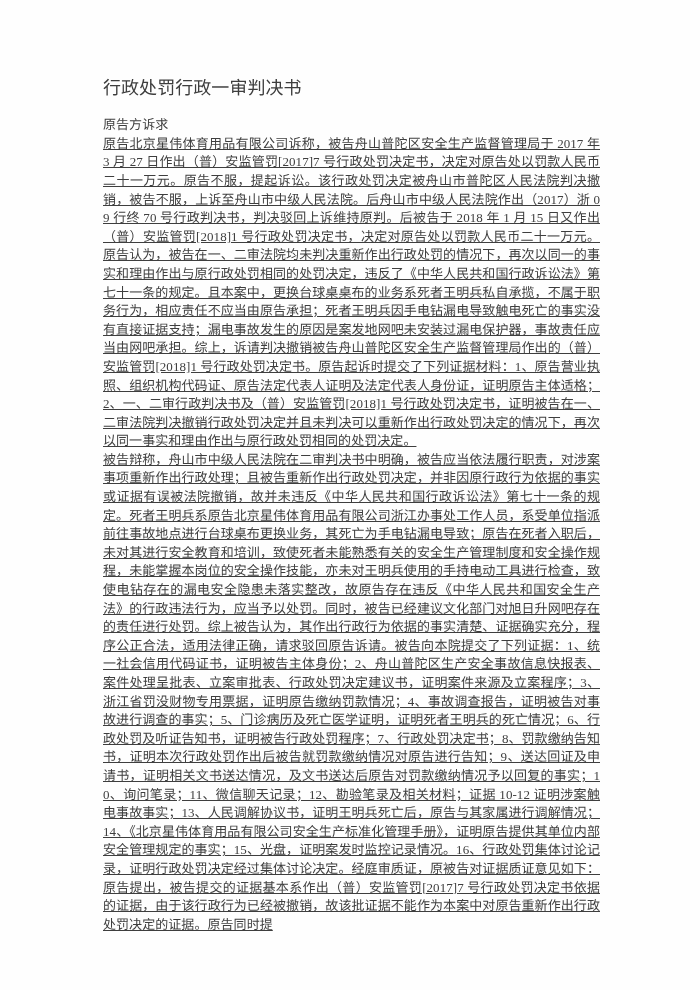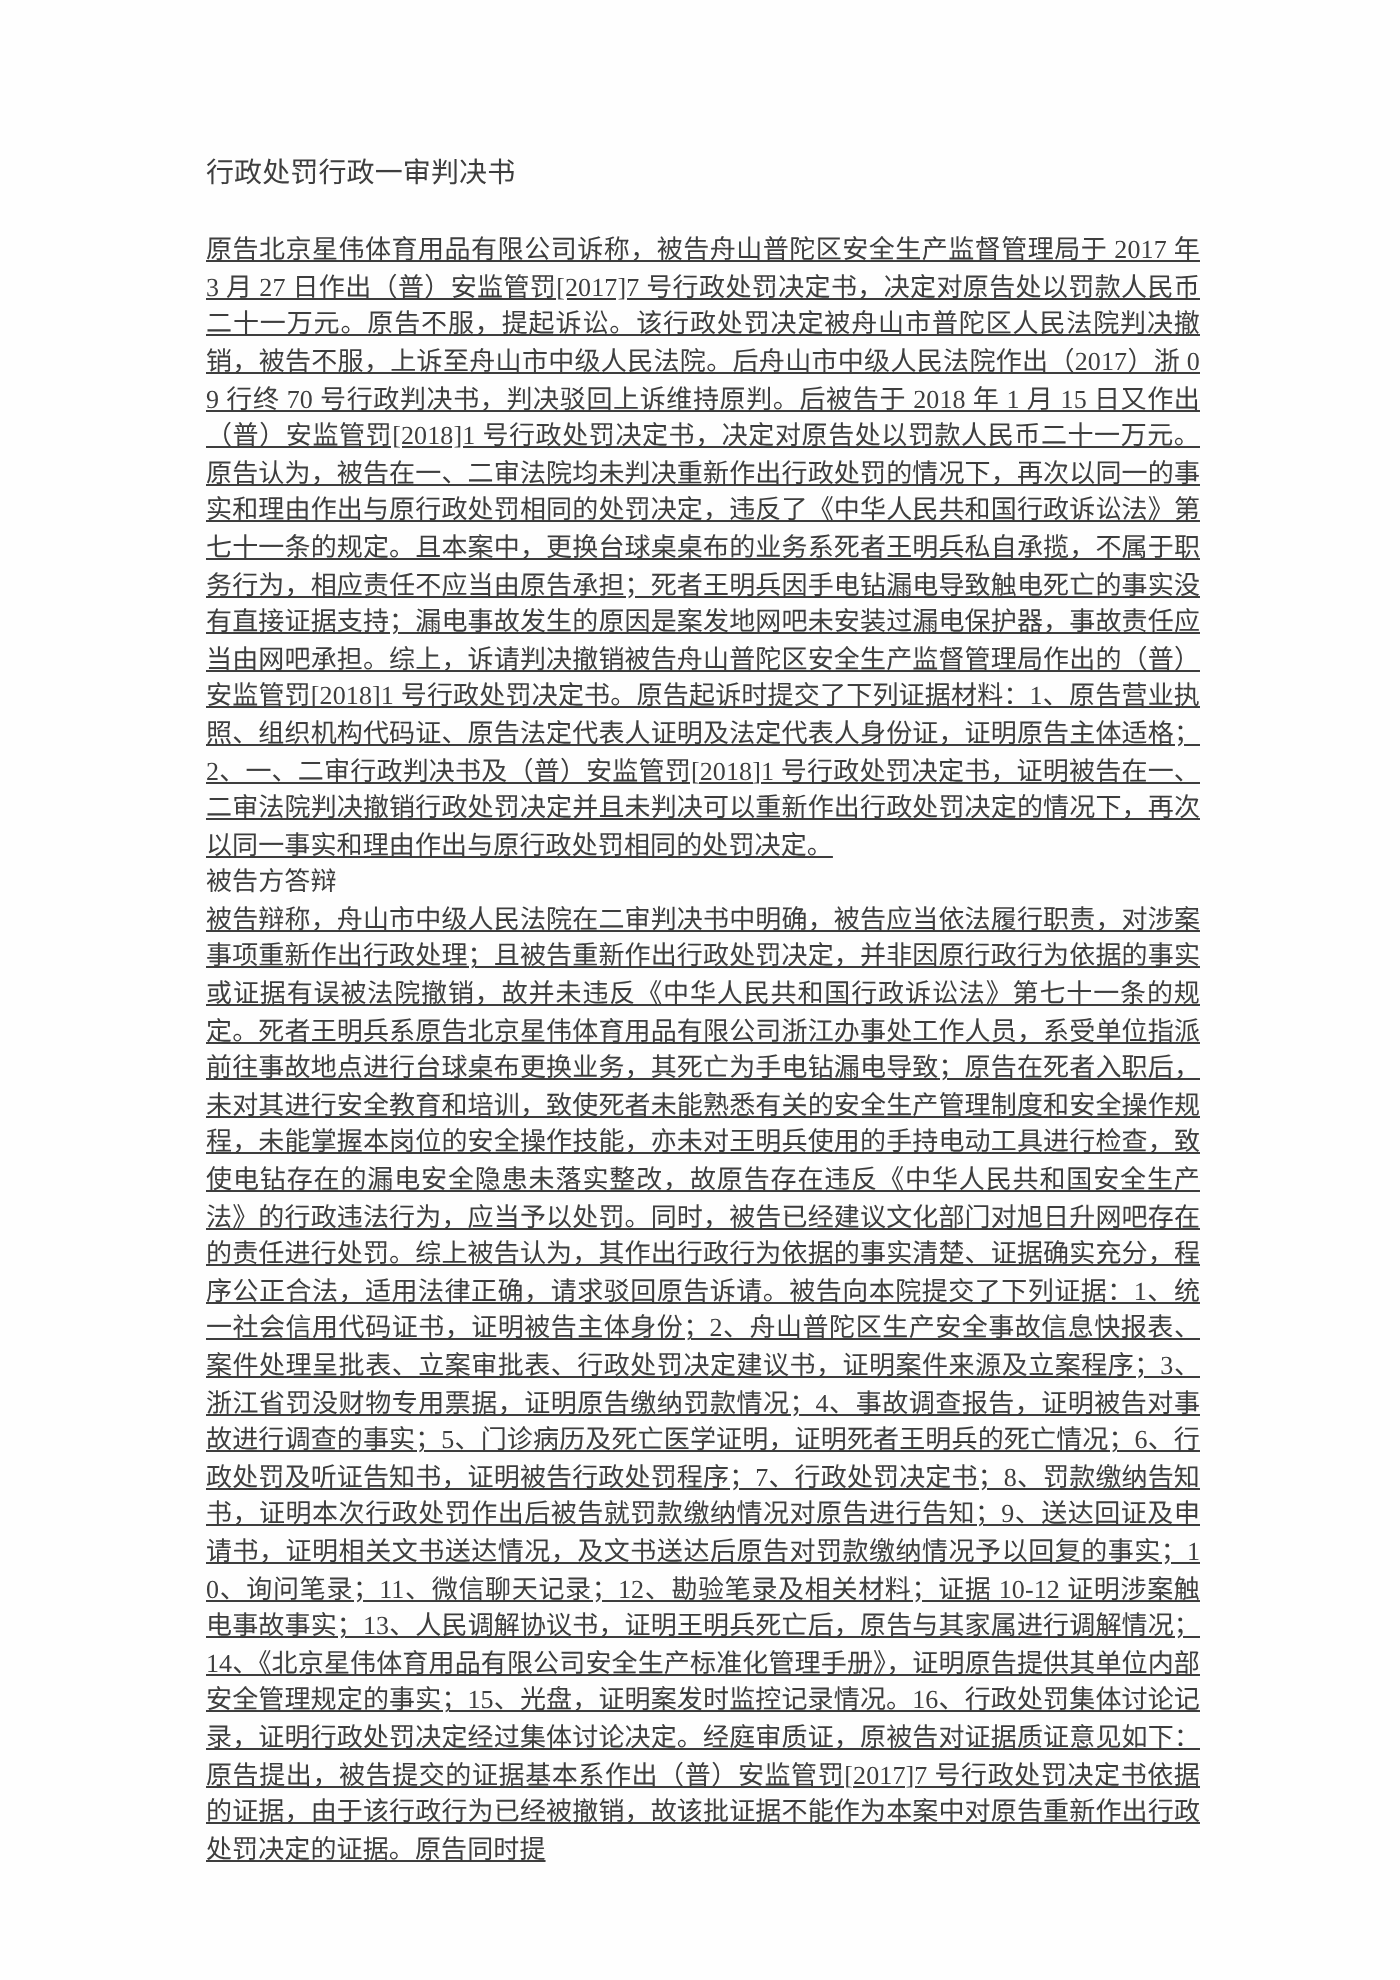--- a/index.html
+++ b/index.html
@@ -22,21 +22,21 @@
     padding: 79px 100px 0 103px;
   }
   .doc-text {
     color: #3e3e3e;
     font-size: 13px;
     line-height: 18.6px;
     letter-spacing: 0.06px;
   }
   .doc-title {
     margin: 0 0 18.6px 0;
-    font-size: 14px;
+    font-size: 18px;
     font-weight: normal;
     line-height: 18.6px;
   }
   .section-heading {
     margin: 0;
     font-weight: normal;
     line-height: 18.6px;
   }
   .section-body {
     margin: 0;
@@ -49,22 +49,22 @@
 </style>
 </head>
 <body>
 
 <div class="page">
   <div class="doc-text">
 
     <h1 class="doc-title">行政处罚行政一审判决书</h1>
 
     <section>
+      <div class="section-heading">原告方诉求</div>
       <p class="section-body">原告北京星伟体育用品有限公司诉称，被告舟山普陀区安全生产监督管理局于 2017 年 3 月 27 日作出（普）安监管罚[2017]7 号行政处罚决定书，决定对原告处以罚款人民币二十一万元。原告不服，提起诉讼。该行政处罚决定被舟山市普陀区人民法院判决撤销，被告不服，上诉至舟山市中级人民法院。后舟山市中级人民法院作出（2017）浙 09 行终 70 号行政判决书，判决驳回上诉维持原判。后被告于 2018 年 1 月 15 日又作出（普）安监管罚[2018]1 号行政处罚决定书，决定对原告处以罚款人民币二十一万元。原告认为，被告在一、二审法院均未判决重新作出行政处罚的情况下，再次以同一的事实和理由作出与原行政处罚相同的处罚决定，违反了《中华人民共和国行政诉讼法》第七十一条的规定。且本案中，更换台球桌桌布的业务系死者王明兵私自承揽，不属于职务行为，相应责任不应当由原告承担；死者王明兵因手电钻漏电导致触电死亡的事实没有直接证据支持；漏电事故发生的原因是案发地网吧未安装过漏电保护器，事故责任应当由网吧承担。综上，诉请判决撤销被告舟山普陀区安全生产监督管理局作出的（普）安监管罚[2018]1 号行政处罚决定书。原告起诉时提交了下列证据材料：1、原告营业执照、组织机构代码证、原告法定代表人证明及法定代表人身份证，证明原告主体适格；2、一、二审行政判决书及（普）安监管罚[2018]1 号行政处罚决定书，证明被告在一、二审法院判决撤销行政处罚决定并且未判决可以重新作出行政处罚决定的情况下，再次以同一事实和理由作出与原行政处罚相同的处罚决定。</p>
     </section>
 
     <section>
-      <div class="section-heading">被告方答辩</div>
       <p class="section-body">被告辩称，舟山市中级人民法院在二审判决书中明确，被告应当依法履行职责，对涉案事项重新作出行政处理；且被告重新作出行政处罚决定，并非因原行政行为依据的事实或证据有误被法院撤销，故并未违反《中华人民共和国行政诉讼法》第七十一条的规定。死者王明兵系原告北京星伟体育用品有限公司浙江办事处工作人员，系受单位指派前往事故地点进行台球桌布更换业务，其死亡为手电钻漏电导致；原告在死者入职后，未对其进行安全教育和培训，致使死者未能熟悉有关的安全生产管理制度和安全操作规程，未能掌握本岗位的安全操作技能，亦未对王明兵使用的手持电动工具进行检查，致使电钻存在的漏电安全隐患未落实整改，故原告存在违反《中华人民共和国安全生产法》的行政违法行为，应当予以处罚。同时，被告已经建议文化部门对旭日升网吧存在的责任进行处罚。综上被告认为，其作出行政行为依据的事实清楚、证据确实充分，程序公正合法，适用法律正确，请求驳回原告诉请。被告向本院提交了下列证据：1、统一社会信用代码证书，证明被告主体身份；2、舟山普陀区生产安全事故信息快报表、案件处理呈批表、立案审批表、行政处罚决定建议书，证明案件来源及立案程序；3、浙江省罚没财物专用票据，证明原告缴纳罚款情况；4、事故调查报告，证明被告对事故进行调查的事实；5、门诊病历及死亡医学证明，证明死者王明兵的死亡情况；6、行政处罚及听证告知书，证明被告行政处罚程序；7、行政处罚决定书；8、罚款缴纳告知书，证明本次行政处罚作出后被告就罚款缴纳情况对原告进行告知；9、送达回证及申请书，证明相关文书送达情况，及文书送达后原告对罚款缴纳情况予以回复的事实；10、询问笔录；11、微信聊天记录；12、勘验笔录及相关材料；证据 10-12 证明涉案触电事故事实；13、人民调解协议书，证明王明兵死亡后，原告与其家属进行调解情况；14、《北京星伟体育用品有限公司安全生产标准化管理手册》，证明原告提供其单位内部安全管理规定的事实；15、光盘，证明案发时监控记录情况。16、行政处罚集体讨论记录，证明行政处罚决定经过集体讨论决定。经庭审质证，原被告对证据质证意见如下：原告提出，被告提交的证据基本系作出（普）安监管罚[2017]7 号行政处罚决定书依据的证据，由于该行政行为已经被撤销，故该批证据不能作为本案中对原告重新作出行政处罚决定的证据。原告同时提</p>
     </section>
 
   </div>
 </div>
 
 </body></html>

